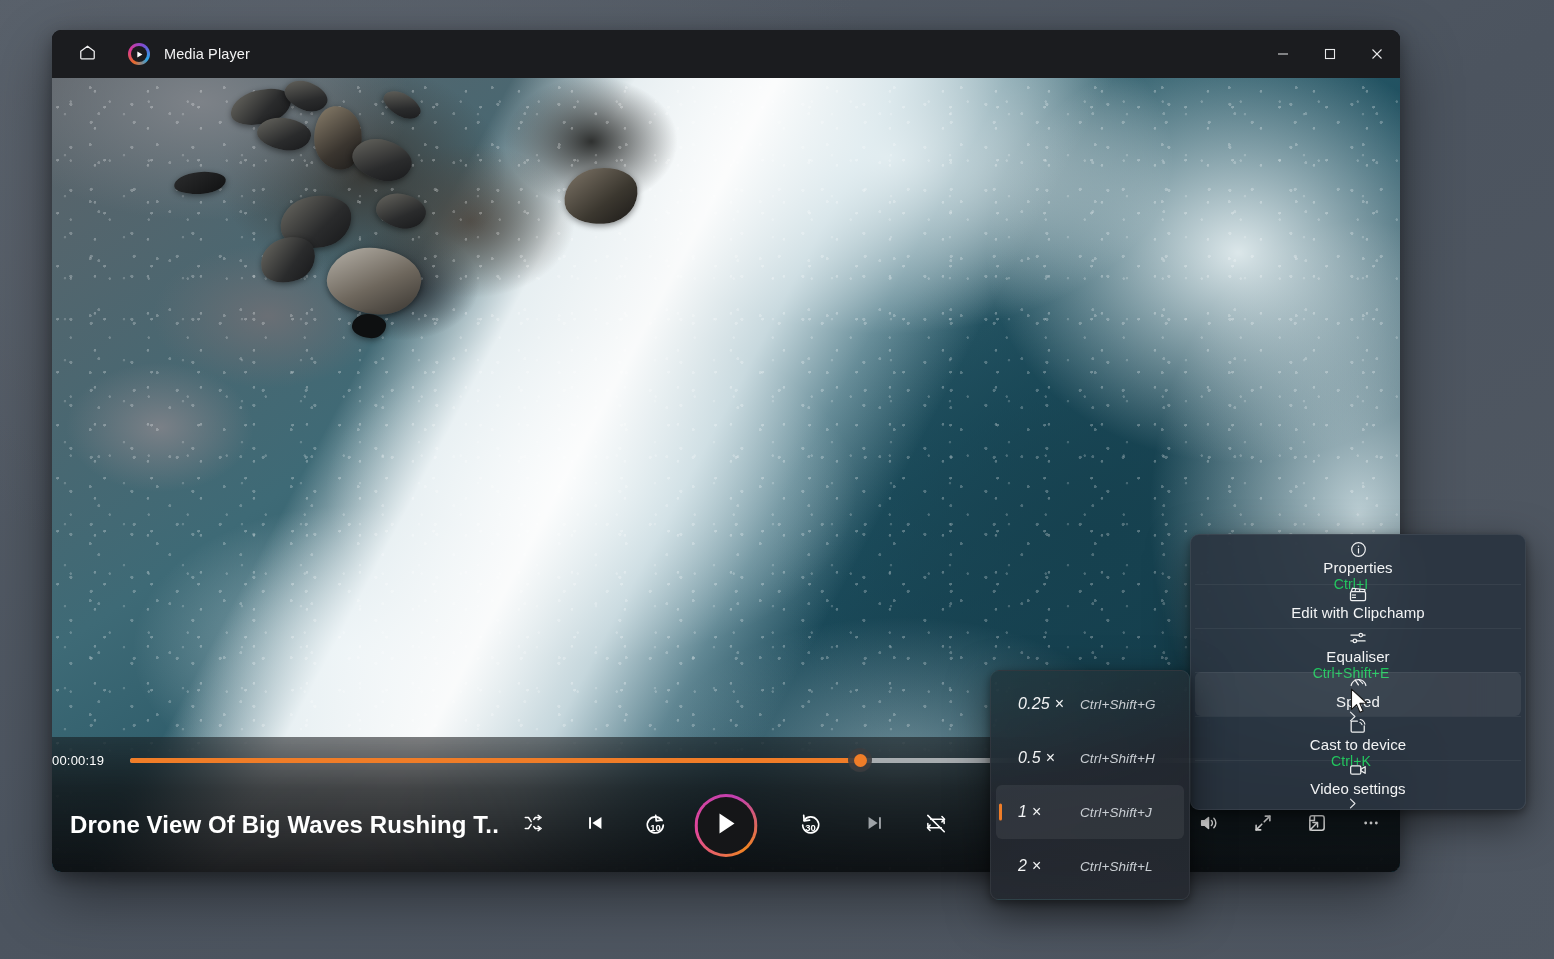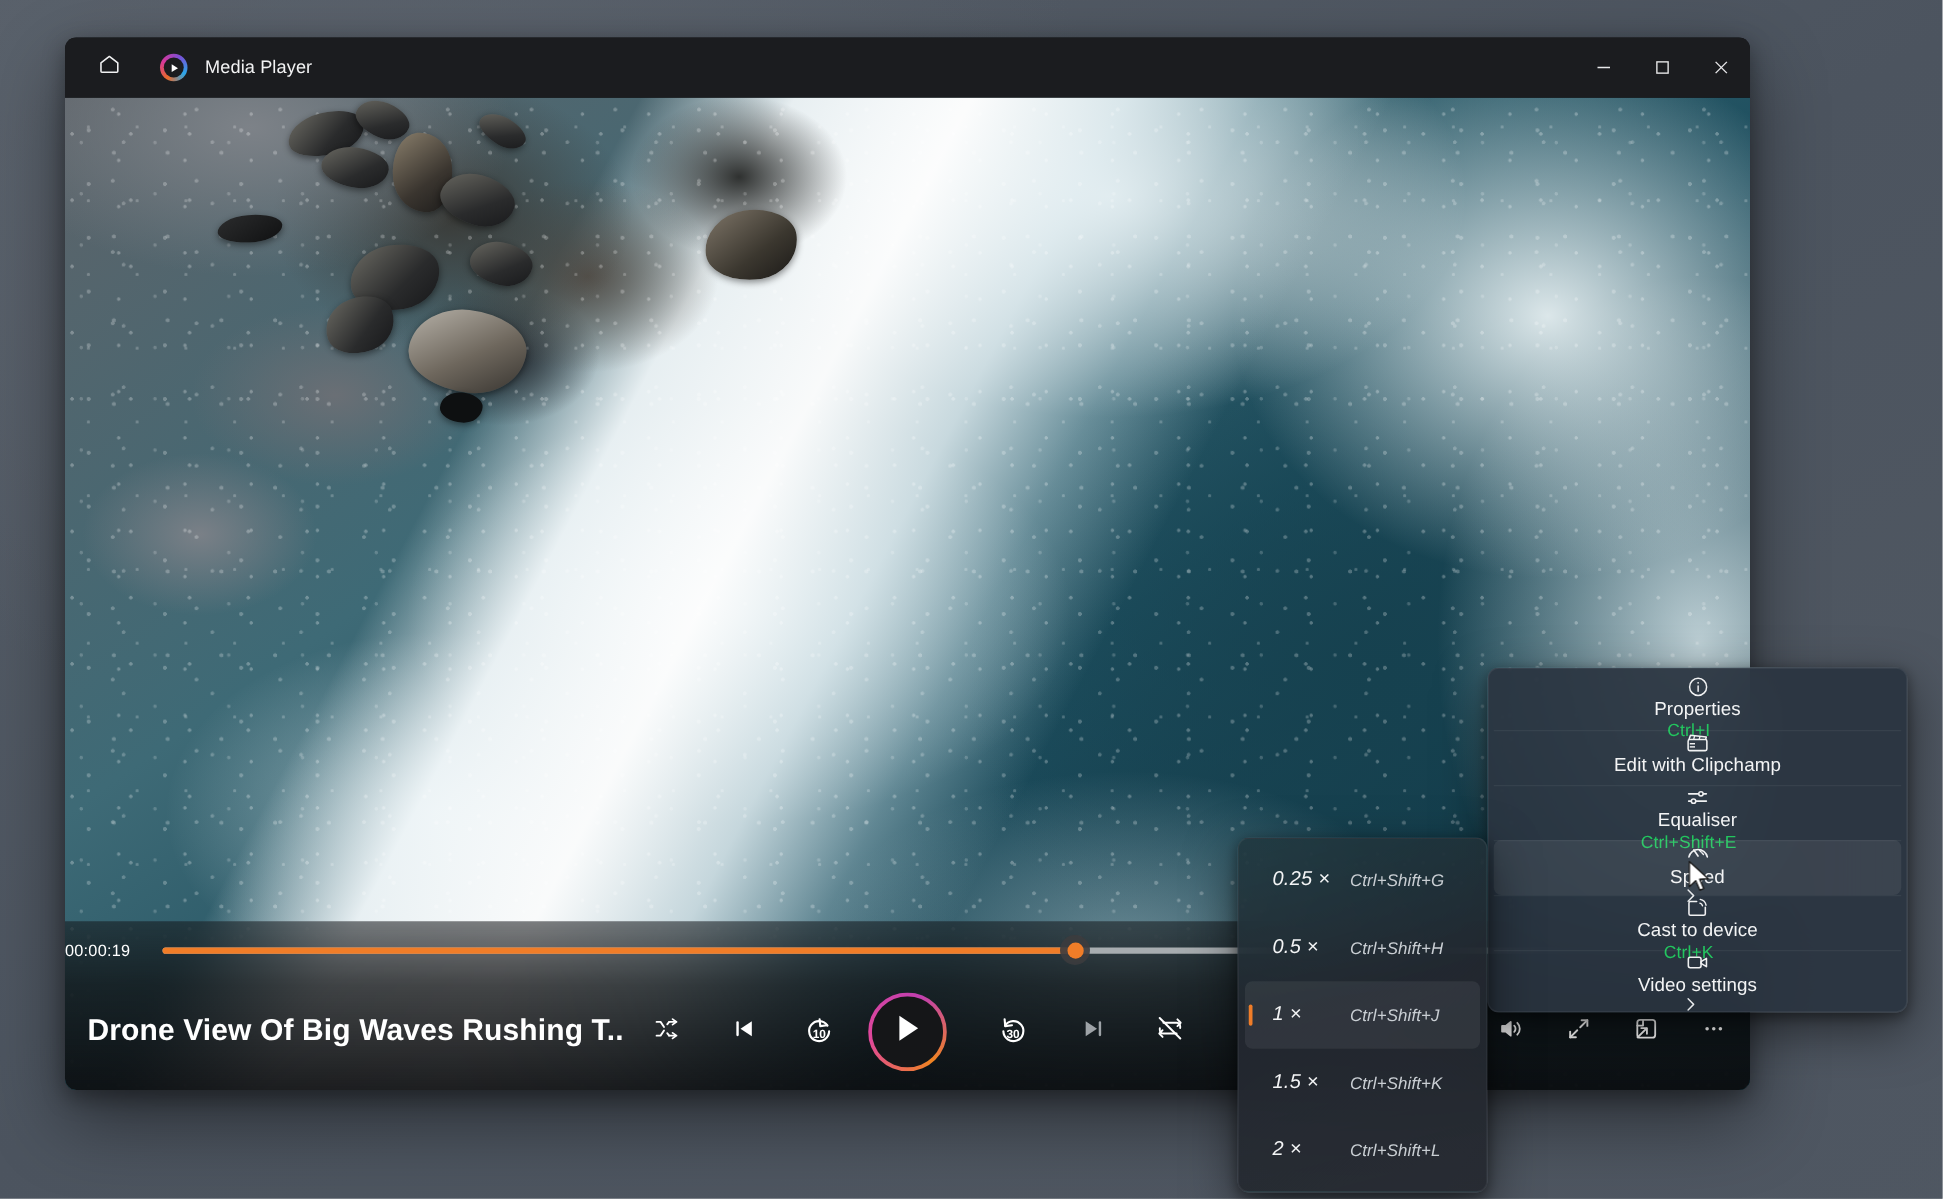--- a/index.html
+++ b/index.html
@@ -562,24 +562,20 @@
     <span class="sp-label">0.5 ×</span>
     <span class="sp-accel">Ctrl+Shift+H</span>
   </div>
 
   <div class="speed-item selected">
     <span class="sel-bar" style="background: rgb(240, 125, 40);"></span>
     <span class="sp-label">1 ×</span>
     <span class="sp-accel">Ctrl+Shift+J</span>
   </div>
 
-  <div class="speed-item">
-    <span class="sp-label">1.5 ×</span>
-    <span class="sp-accel">Ctrl+Shift+K</span>
-  </div>
 
   <div class="speed-item">
     <span class="sp-label">2 ×</span>
     <span class="sp-accel">Ctrl+Shift+L</span>
   </div>
 </div>
 
 <div id="context-menu">
 
   <div class="menu-item">

